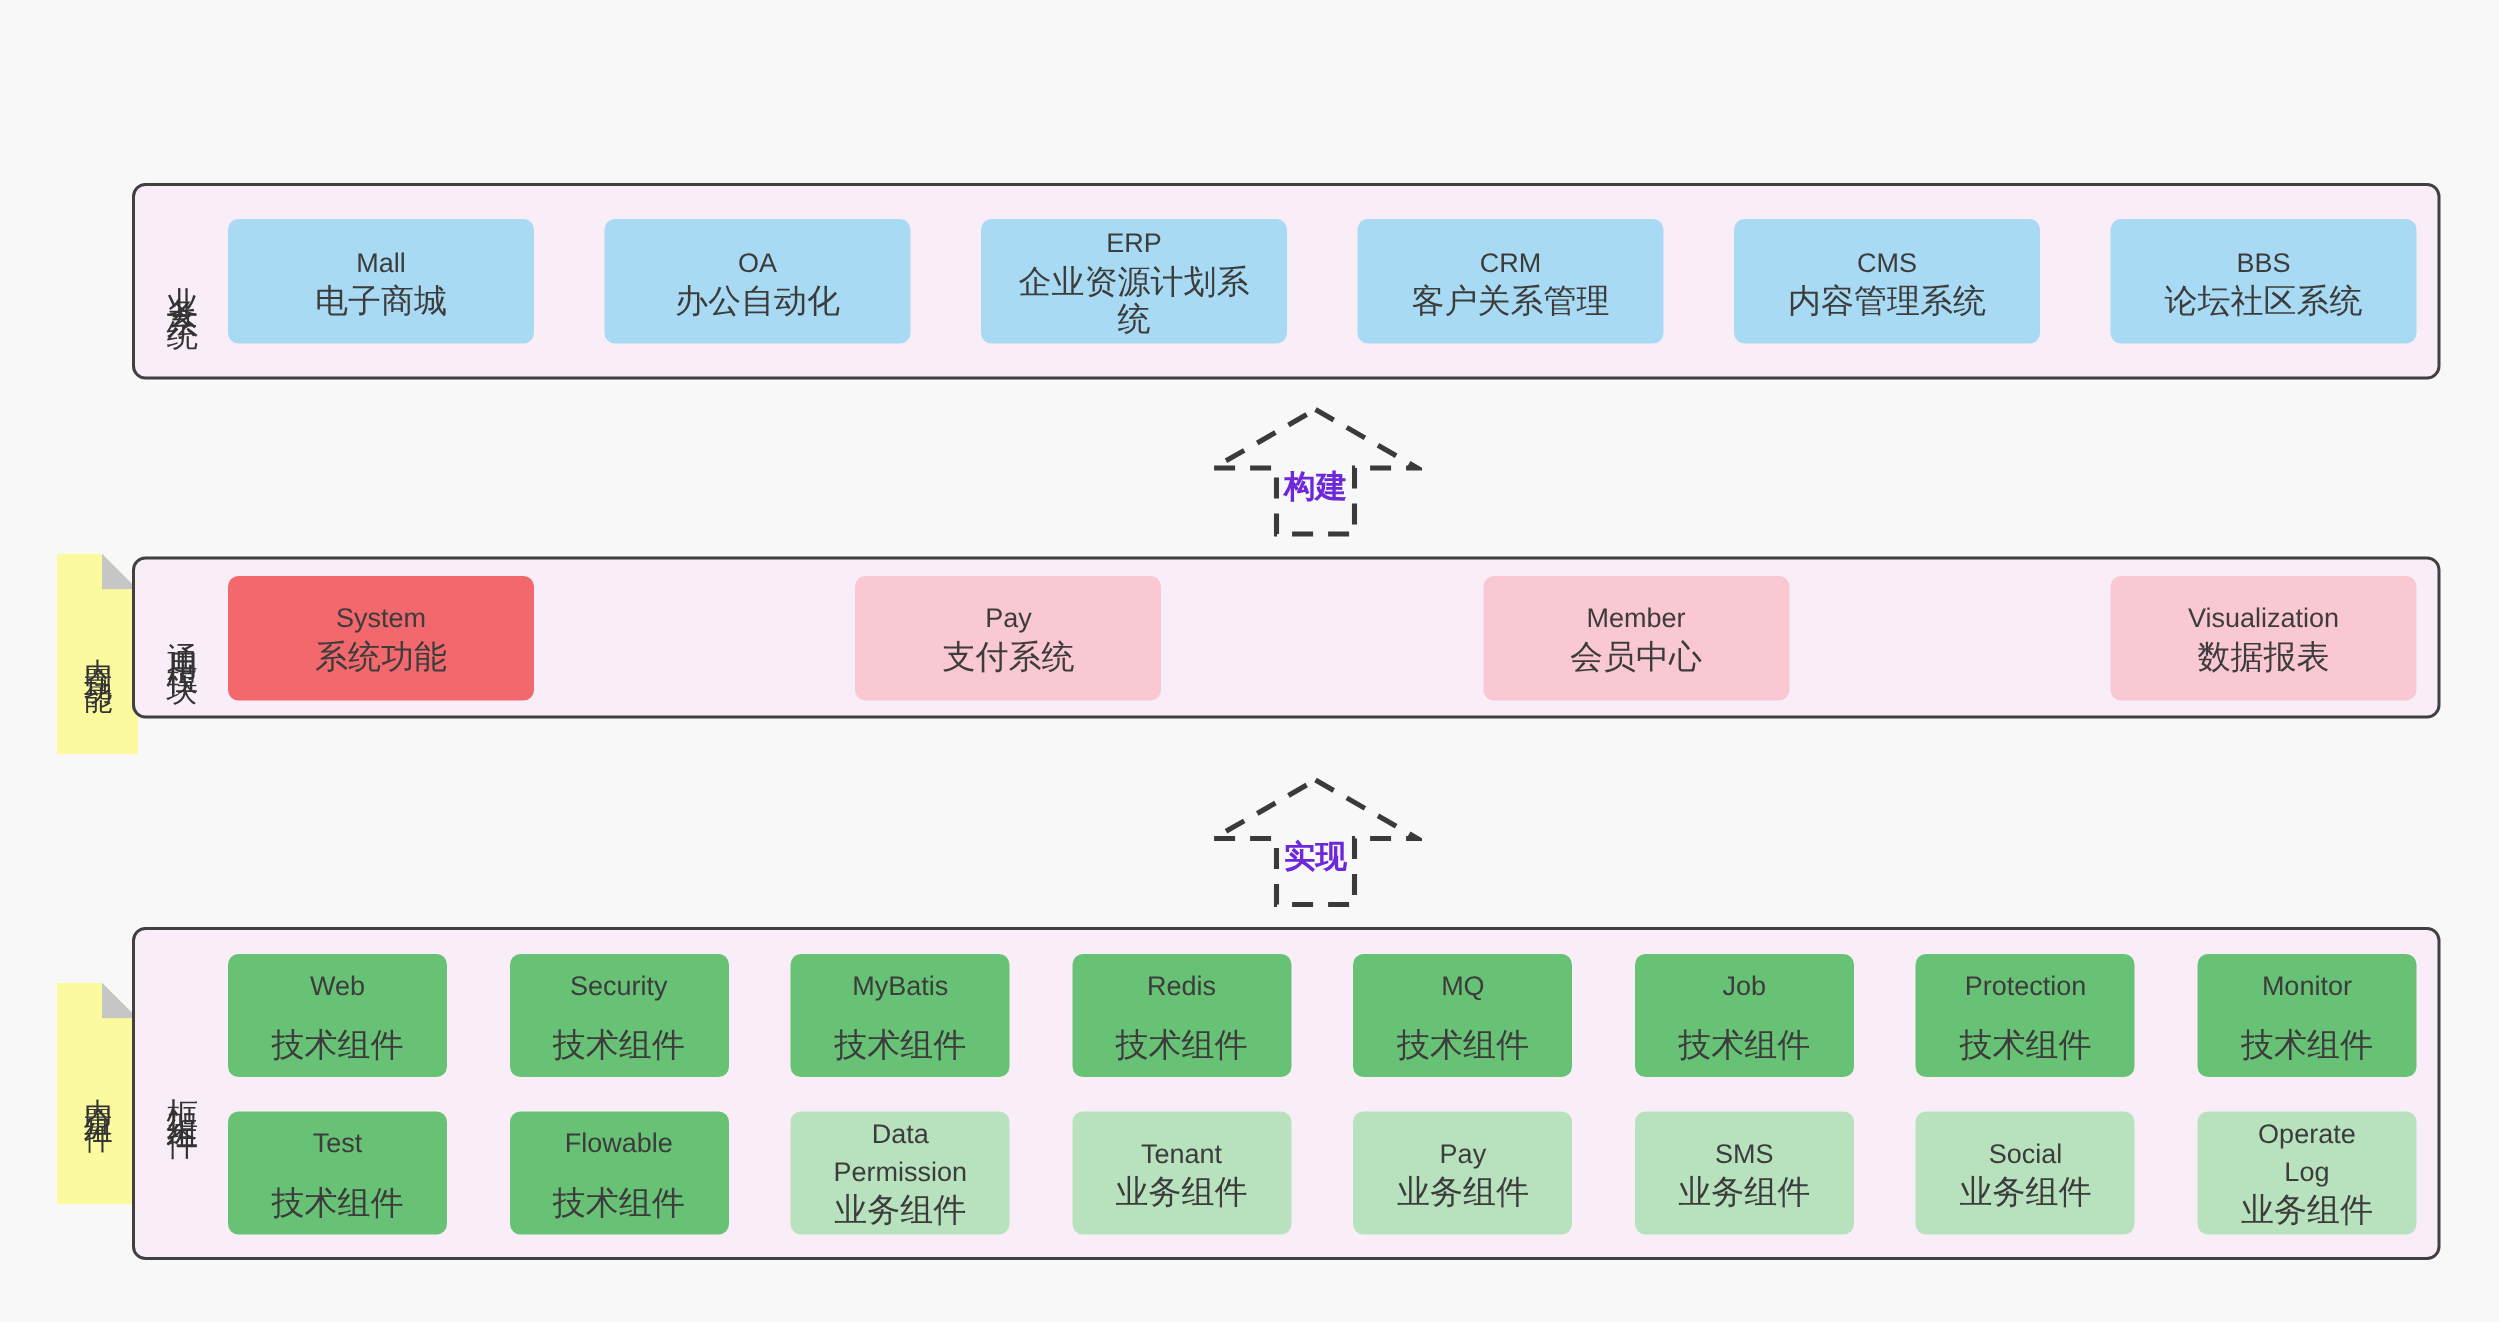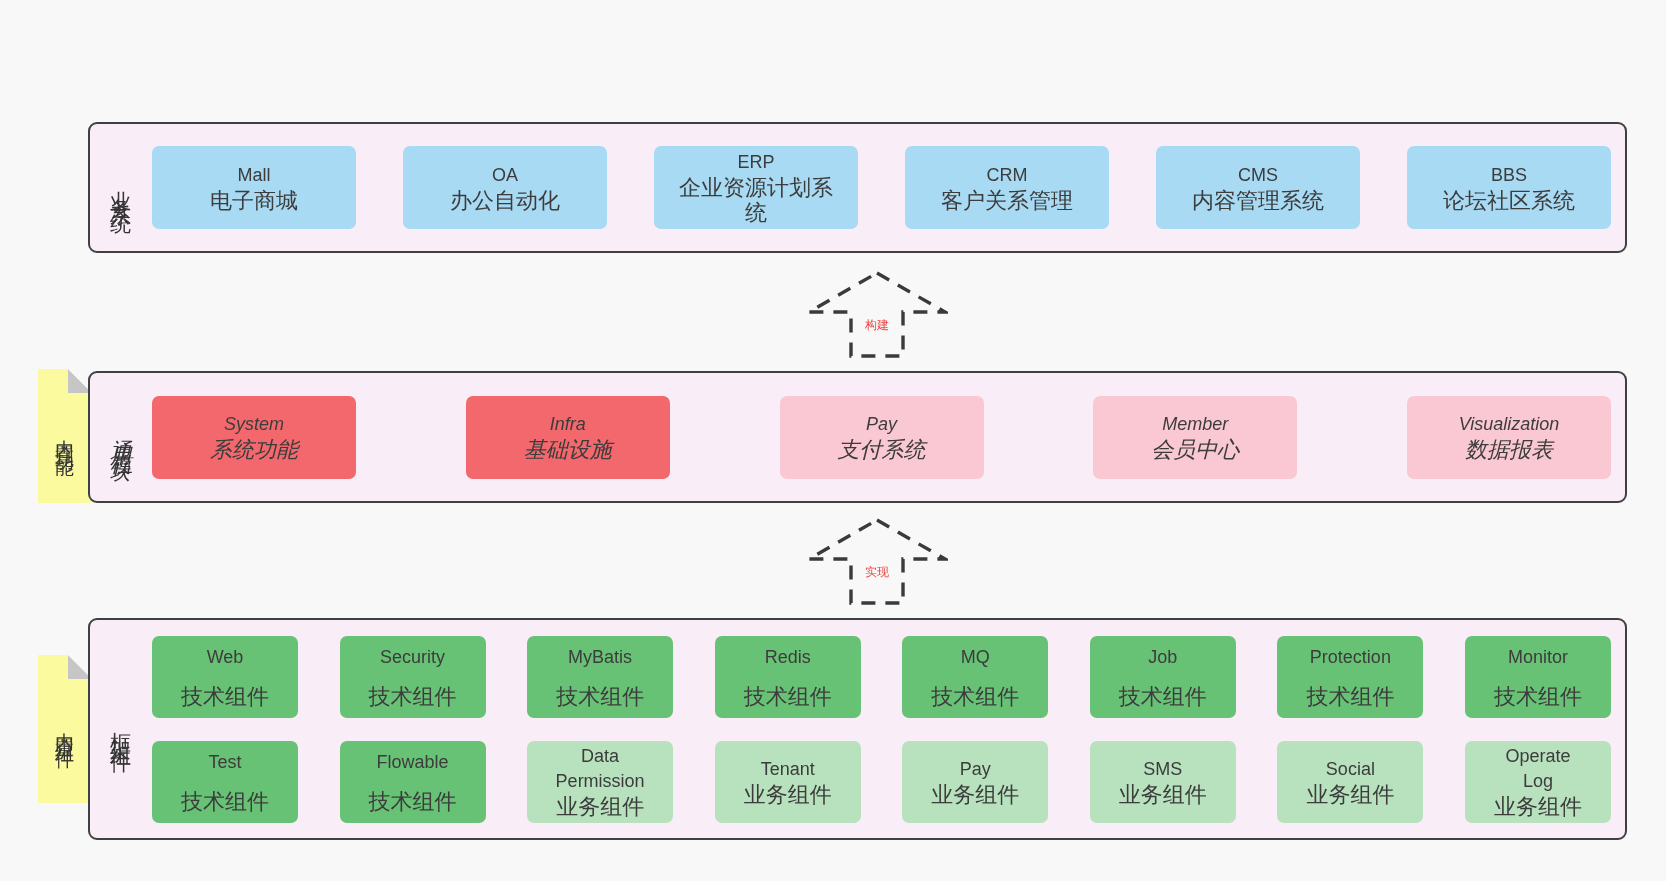--- a/index.html
+++ b/index.html
@@ -36,22 +36,22 @@
           clip-path:polygon(0 0,calc(100% - 24px) 0,100% 24px,100% 100%,0 100%);
           display:flex;align-items:center;justify-content:center;z-index:0;}
   .sticky .fold{position:absolute;top:0;left:calc(100% - 24px);width:24px;height:24px;
                 background:var(--fold_gray,#c6c6c6);clip-path:polygon(0 0,100% 100%,0 100%);}
   .sticky-text{font-size:19px;color:#333;letter-spacing:6px;}
 
   
   .arrow{position:absolute;width:142px;height:88px;z-index:2;}
   .arrow svg{display:block;}
   .arrow-label{position:absolute;left:50%;top:44px;transform:translateX(-50%);
-               background:var(--page_bg,#f8f8f8);padding:0 3px;font-size:12px;line-height:22px;
-               color:#ef4444;white-space:nowrap;}
+               background:var(--page_bg,#f8f8f8);padding:0 3px;font-size:21px;line-height:22px;
+               color:#6d28d9;white-space:nowrap;font-weight:bold;}
 </style>
 </head>
 <body>
 
 <div id="canvas">
 
   <div class="band" style="top:122px;height:131px;">
     <div class="band-label vtext">业务系统</div>
     <div class="band-boxes">
       <div class="box w204 v-blue">
@@ -86,31 +86,27 @@
       <path d="M71 3 L139 42 L97 42 L97 86 L45 86 L45 42 L3 42 Z" fill="#f8f8f8" stroke="#3a3a3a" stroke-width="3.4" stroke-dasharray="14 10"></path>
     </svg>
     <div class="arrow-label">构建</div>
   </div>
 
   <div class="sticky" style="top:369px;height:134px;">
     <div class="fold"></div>
     <div class="sticky-text vtext">内置功能</div>
   </div>
 
-  <div class="band" style="top:371px;height:132px;font-style:italic;">
+  <div class="band" style="top:371px;height:108px;">
     <div class="band-label vtext">通用模块</div>
     <div class="band-boxes">
       <div class="box w204 v-red">
         <div class="en">System</div>
         <div class="zh">系统功能</div>
       </div>
-      <div class="box w204 v-red">
-        <div class="en">Infra</div>
-        <div class="zh">基础设施</div>
-      </div>
       <div class="box w204 v-pink">
         <div class="en">Pay</div>
         <div class="zh">支付系统</div>
       </div>
       <div class="box w204 v-pink">
         <div class="en">Member</div>
         <div class="zh">会员中心</div>
       </div>
       <div class="box w204 v-pink">
         <div class="en">Visualization</div>

